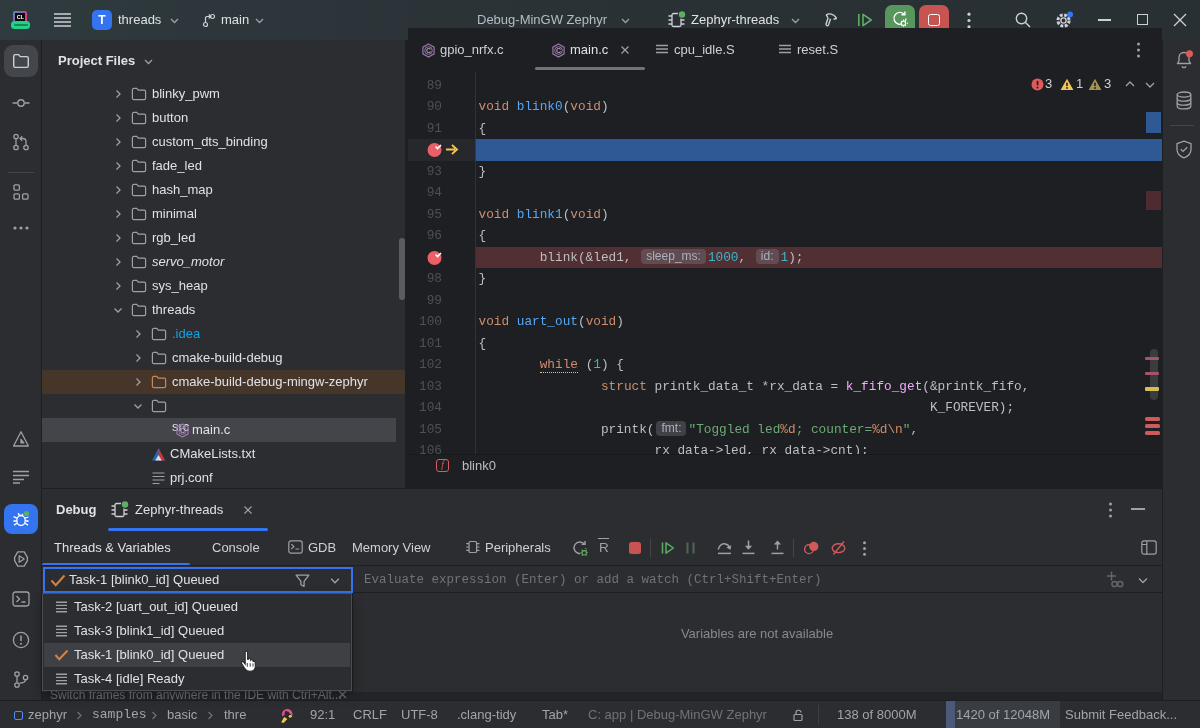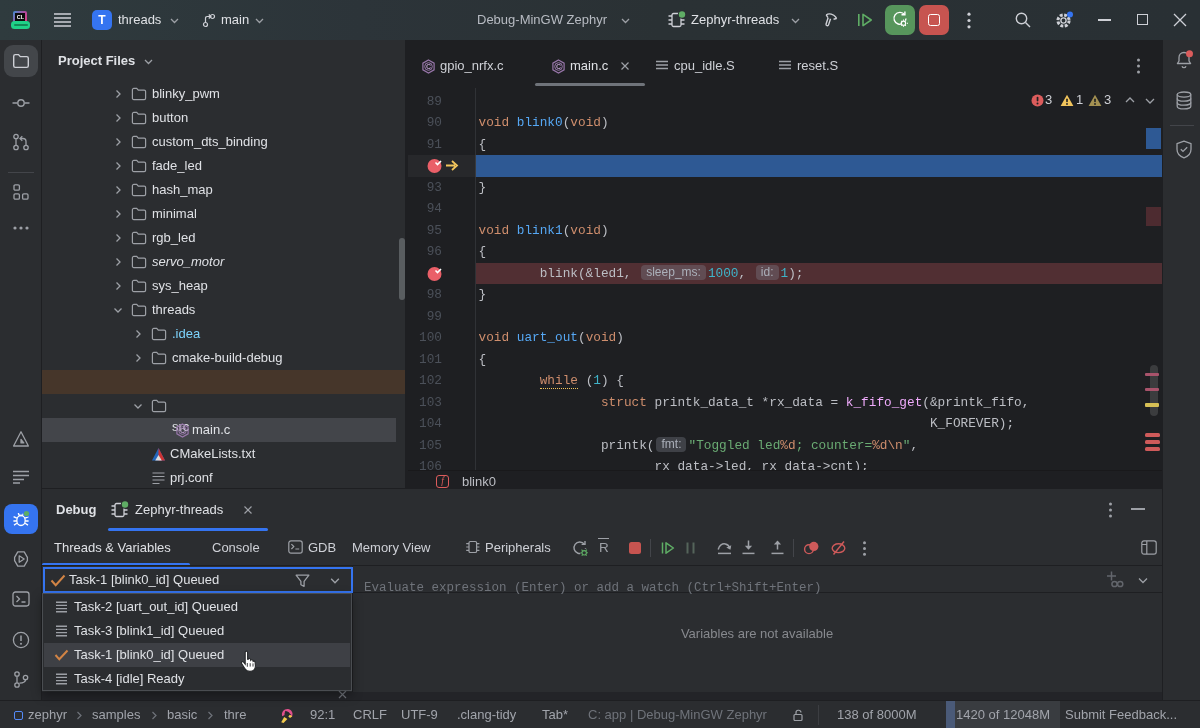--- a/index.html
+++ b/index.html
@@ -18,21 +18,21 @@
   
   #leftstripe { position:absolute; left:0; top:40px; width:42px; height:660px; background:#2b2d30; border-right:1px solid #1e1f22; }
 
   
   #project { position:absolute; left:42px; top:40px; width:366px; height:448px; background:#2b2d30; overflow:hidden; border-right:3px solid #1e1f22; }
   .trow { position:absolute; left:0; width:366px; height:24px; line-height:24px; color:#dfe1e5; }
   .trow .lbl { position:absolute; top:0; height:24px; line-height:24px; }
   .chev { position:absolute; top:6px; width:12px; height:12px; }
 
   
-  #editor { position:absolute; left:408px; top:44px; width:754px; height:448px; background:#1e1f22; }
+  #editor { position:absolute; left:408px; top:28px; width:754px; height:448px; background:#1e1f22; }
   #tabs { position:absolute; left:0; top:2px; width:754px; height:40px; }
   .tab { position:absolute; top:0; height:40px; line-height:40px; color:#ced0d6; }
   #code { position:absolute; left:0; top:44px; width:754px; height:382px; overflow:hidden; }
   .cl { position:absolute; left:70.5px; width:685px; height:21.5px; line-height:21.5px;
         font-family:"Liberation Mono",monospace; font-size:12.75px; color:#bcbec4; white-space:pre; }
   .ln { position:absolute; left:0; width:34px; height:21.5px; line-height:21.5px; text-align:right;
         font-family:"Liberation Mono",monospace; font-size:12.75px; color:#4b5059; }
   .kw { color:#cf8e6d; }
   .fn { color:#56a8f5; }
   .num { color:#3fb3c8; }
@@ -370,30 +370,39 @@
         </svg>
         <span class="lbl" style="left:110px;">threads</span>
       </div>
     <div class="trow" style="top:282px;">
         <svg class="chev" style="left:90px;" width="12" height="12" viewBox="0 0 12 12">
           <path d="M4.5 2.5L8 6l-3.5 3.5" stroke="#9da0a6" stroke-width="1.3" fill="none"></path>
         </svg>
         <svg class="abs" style="left:109px;top:5px;" width="16" height="14" viewBox="0 0 16 14">
           <path d="M1.4 2.8c0-.8.6-1.4 1.4-1.4h2.9l1.6 1.8h5.9c.8 0 1.4.6 1.4 1.4v6.6c0 .8-.6 1.4-1.4 1.4H2.8c-.8 0-1.4-.6-1.4-1.4z" stroke="#9da0a6" stroke-width="1.2" fill="none"></path>
         </svg>
-        <span class="lbl" style="left:130px;color:#7dd3fc;">.idea</span>
+        <span class="lbl" style="left:130px;color:#0ea5e9;">.idea</span>
       </div>
     <div class="trow" style="top:306px;">
         <svg class="chev" style="left:90px;" width="12" height="12" viewBox="0 0 12 12">
           <path d="M4.5 2.5L8 6l-3.5 3.5" stroke="#9da0a6" stroke-width="1.3" fill="none"></path>
         </svg>
         <svg class="abs" style="left:109px;top:5px;" width="16" height="14" viewBox="0 0 16 14">
           <path d="M1.4 2.8c0-.8.6-1.4 1.4-1.4h2.9l1.6 1.8h5.9c.8 0 1.4.6 1.4 1.4v6.6c0 .8-.6 1.4-1.4 1.4H2.8c-.8 0-1.4-.6-1.4-1.4z" stroke="#9da0a6" stroke-width="1.2" fill="none"></path>
         </svg>
         <span class="lbl" style="left:130px;">cmake-build-debug</span>
+      </div>
+    <div class="trow" style="top:330px;">
+        <svg class="chev" style="left:90px;" width="12" height="12" viewBox="0 0 12 12">
+          <path d="M4.5 2.5L8 6l-3.5 3.5" stroke="#9da0a6" stroke-width="1.3" fill="none"></path>
+        </svg>
+        <svg class="abs" style="left:109px;top:5px;" width="16" height="14" viewBox="0 0 16 14">
+          <path d="M1.4 2.8c0-.8.6-1.4 1.4-1.4h2.9l1.6 1.8h5.9c.8 0 1.4.6 1.4 1.4v6.6c0 .8-.6 1.4-1.4 1.4H2.8c-.8 0-1.4-.6-1.4-1.4z" stroke="#c28a5f" stroke-width="1.2" fill="none"></path>
+        </svg>
+        <span class="lbl" style="left:130px;">cmake-build-debug-mingw-zephyr</span>
       </div>
     <div class="trow" style="top:354px;">
         <svg class="chev" style="left:90px;" width="12" height="12" viewBox="0 0 12 12">
           <path d="M2.5 4.5L6 8l3.5-3.5" stroke="#9da0a6" stroke-width="1.3" fill="none"></path>
         </svg>
         <svg class="abs" style="left:109px;top:5px;" width="16" height="14" viewBox="0 0 16 14">
           <path d="M1.4 2.8c0-.8.6-1.4 1.4-1.4h2.9l1.6 1.8h5.9c.8 0 1.4.6 1.4 1.4v6.6c0 .8-.6 1.4-1.4 1.4H2.8c-.8 0-1.4-.6-1.4-1.4z" stroke="#9da0a6" stroke-width="1.2" fill="none"></path>
         </svg>
         <span class="lbl" style="left:130px;margin-top:21px;">src</span>
       </div>
@@ -705,64 +714,65 @@
       <div class="abs" style="left:24px;top:0;height:22px;line-height:22px;color:#dfe1e5;">Task-1 [blink0_id] Queued</div>
       <svg class="abs" style="left:249px;top:4px;" width="17" height="16" viewBox="0 0 15 15">
           <path d="M1.5 2h12L9 7.8v4.7l-3-1.5V7.8z" stroke="#9da0a6" stroke-width="1.2" fill="none" stroke-linejoin="round"></path>
         </svg>
       <svg class="abs" style="left:284px;top:6px;" width="12" height="12" viewBox="0 0 11 11">
           <path d="M2 3.5l3.5 3.5L9 3.5" stroke="#9da0a6" stroke-width="1.3" fill="none"></path>
         </svg>
     </div>
 
     <div class="abs" style="left:311px;top:77px;width:809px;height:27px;border-bottom:1px solid #1e1f22;"></div>
-    <div class="abs mono" style="left:322px;top:82px;height:18px;line-height:18px;font-size:12.5px;color:#6f737a;margin-top:8px;">Evaluate expression (Enter) or add a watch (Ctrl+Shift+Enter)</div>
+    <div class="abs mono" style="left:322px;top:82px;height:18px;line-height:18px;font-size:12.5px;color:#6f737a;">Evaluate expression (Enter) or add a watch (Ctrl+Shift+Enter)</div>
     <svg class="abs" style="left:1062px;top:81px;" width="20" height="19" viewBox="0 0 20 19">
         <g stroke="#63666c" stroke-width="1.5" fill="none">
           <path d="M7.5 1.5v9M3 6h9"></path>
           <circle cx="10.5" cy="14" r="2.6"></circle>
           <circle cx="16.2" cy="14" r="2.6"></circle>
           <path d="M13.1 14h0.5"></path>
         </g>
       </svg>
     <svg class="abs" style="left:1095px;top:86px;" width="12" height="11" viewBox="0 0 12 11">
         <path d="M2 3.5l4 4 4-4" stroke="#9da0a6" stroke-width="1.3" fill="none"></path>
       </svg>
 
     <div class="abs" style="left:610px;top:137px;width:210px;height:16px;line-height:16px;color:#87898e;text-align:center;">Variables are not available</div>
 
     <div class="abs" style="left:0;top:203px;width:1120px;height:9px;background:#232428;"></div>
+    <div class="abs" style="left:8px;top:199px;height:14px;line-height:14px;color:#6f737a;font-size:12px;">Switch frames from anywhere in the IDE with Ctrl+Alt...</div>
     <svg class="abs" style="left:296px;top:201px;" width="9" height="9" viewBox="0 0 9 9">
         <path d="M1 1l7 7M8 1L1 8" stroke="#6f737a" stroke-width="1.2"></path>
       </svg>
   </div>
   <div id="statusbar">
     <div class="abs" style="left:14px;top:10px;width:9px;height:9px;border:1.5px solid #548af7;border-radius:2px;"></div>
     <div class="it" style="left:28px;">zephyr</div>
     <svg class="abs" style="left:75px;top:10px;" width="8" height="9" viewBox="0 0 8 9">
         <path d="M2.5 1l3.5 3.5L2.5 8" stroke="#6f737a" stroke-width="1.2" fill="none"></path>
       </svg>
-    <div class="it" style="left:92px;">samples</div>
+    <div class="it" style="left:92px;font-family:Liberation Mono, monospace;">samples</div>
     <svg class="abs" style="left:150px;top:10px;" width="8" height="9" viewBox="0 0 8 9">
         <path d="M2.5 1l3.5 3.5L2.5 8" stroke="#6f737a" stroke-width="1.2" fill="none"></path>
       </svg>
     <div class="it" style="left:167px;">basic</div>
     <svg class="abs" style="left:206px;top:10px;" width="8" height="9" viewBox="0 0 8 9">
         <path d="M2.5 1l3.5 3.5L2.5 8" stroke="#6f737a" stroke-width="1.2" fill="none"></path>
       </svg>
     <div class="it" style="left:224px;width:22px;overflow:hidden;">thre</div>
     <svg class="abs" style="left:279px;top:6px;" width="17" height="17" viewBox="0 0 17 17">
       <path d="M3.2 9.2C1.8 4.5 6 1 10 2.2c3.3 1 4.6 5 2.6 7.8l-2.4-1.4c1-1.4.4-3.4-1.3-3.9-2-.6-4 1.3-3.3 3.4z" fill="#e0508c"></path>
       <path d="M6.2 4.5l4.6 3.2-4.2 3.6" stroke="#26282b" stroke-width="1.7" fill="none"></path>
       <path d="M2.2 15.2l3-5.3 3.2 2.2-3.9 4z" fill="#f2c94c"></path>
       <path d="M10.8 7.7l2.5 1.5-2.2 1.9-1.8-1.5z" fill="#f2c94c"></path>
     </svg>
     <div class="it" style="left:310px;">92:1</div>
     <div class="it" style="left:353px;">CRLF</div>
-    <div class="it" style="left:401px;">UTF-9</div>
+    <div class="it" style="left:401px;">UTF-8</div>
     <div class="it" style="left:457px;">.clang-tidy</div>
     <div class="it" style="left:542px;">Tab*</div>
     <div class="it" style="left:588px;color:#6f737a;">C: app | Debug-MinGW Zephyr</div>
     <svg class="abs" style="left:792px;top:8px;" width="13" height="13" viewBox="0 0 13 13">
       <g stroke="#9da0a6" stroke-width="1.2" fill="none">
           <rect x="2" y="5.5" width="8" height="6" rx="1"></rect>
           <path d="M4 5.5V4a2.5 2.5 0 0 1 5-.5"></path>
         </g>
     </svg>
     <div class="abs" style="left:818px;top:4px;width:1px;height:20px;background:#3c3e42;"></div>

